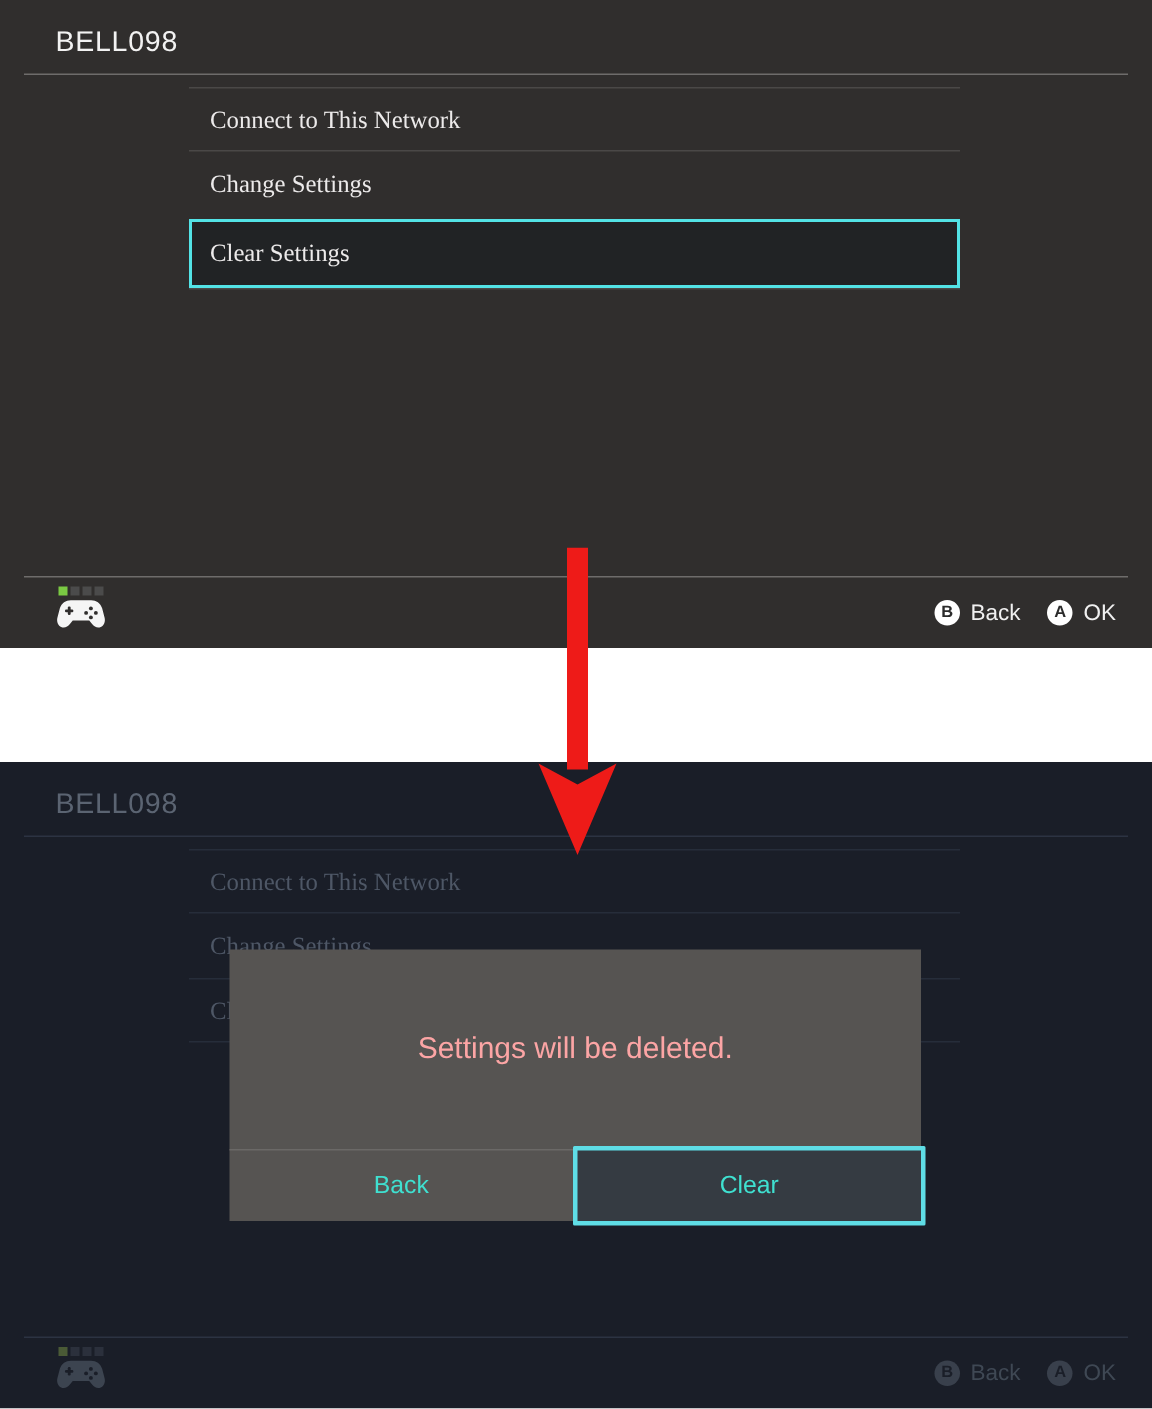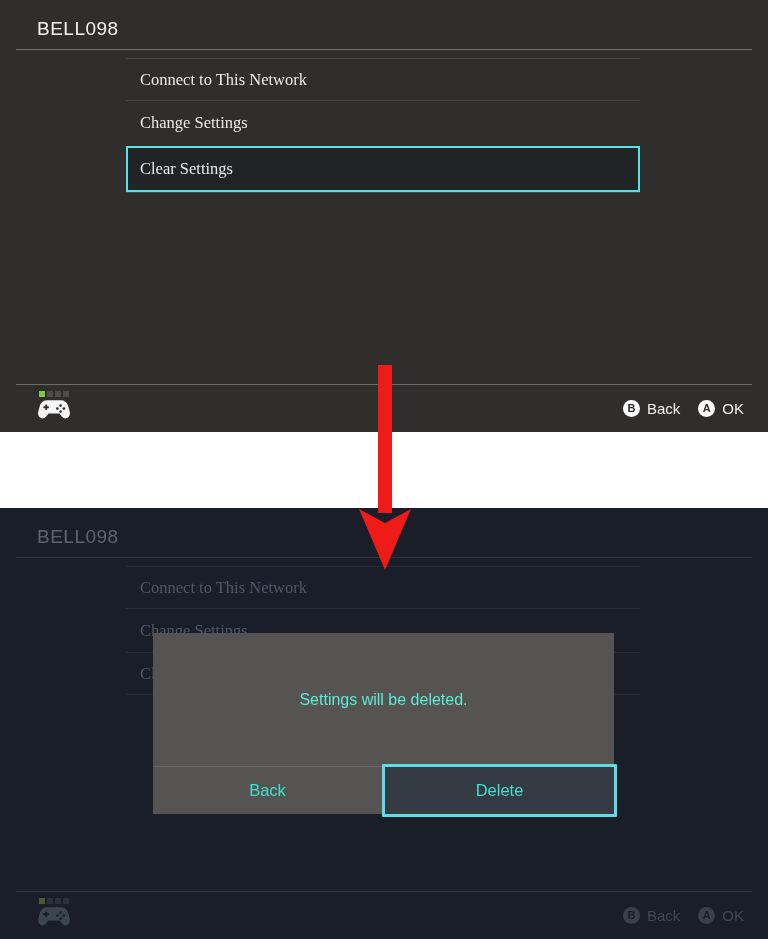--- a/index.html
+++ b/index.html
@@ -180,22 +180,22 @@
     background: #565452;
   }
   .dialog-message {
     position: absolute;
     left: 0; right: 0;
     top: 0;
     height: 133px;
     display: flex;
     align-items: center;
     justify-content: center;
-    font-size: 16px;
-    color: #5eead4;
+    font-size: 20px;
+    color: #fca5a5;
     text-align: center;
   }
   .dialog-sep {
     position: absolute;
     left: 0; right: 0;
     top: 133px;
     height: 1px;
     background: #6b6967;
   }
   .dialog-actions {
@@ -314,21 +314,21 @@
         <span class="label">Clear Settings</span>
         <div class="rule-bottom"></div>
       </div>
     </div>
 
     <div class="dialog">
       <div class="dialog-message">Settings will be deleted.</div>
       <div class="dialog-sep"></div>
       <div class="dialog-actions">
         <div class="dlg-btn">Back</div>
-        <div class="dlg-btn focused">Delete</div>
+        <div class="dlg-btn focused">Clear</div>
       </div>
     </div>
 
     <div class="action-bar">
       <div class="action-rule"></div>
 
       <div class="controller-block">
         <div class="player-leds">
           <span class="led on"></span>
           <span class="led"></span>

